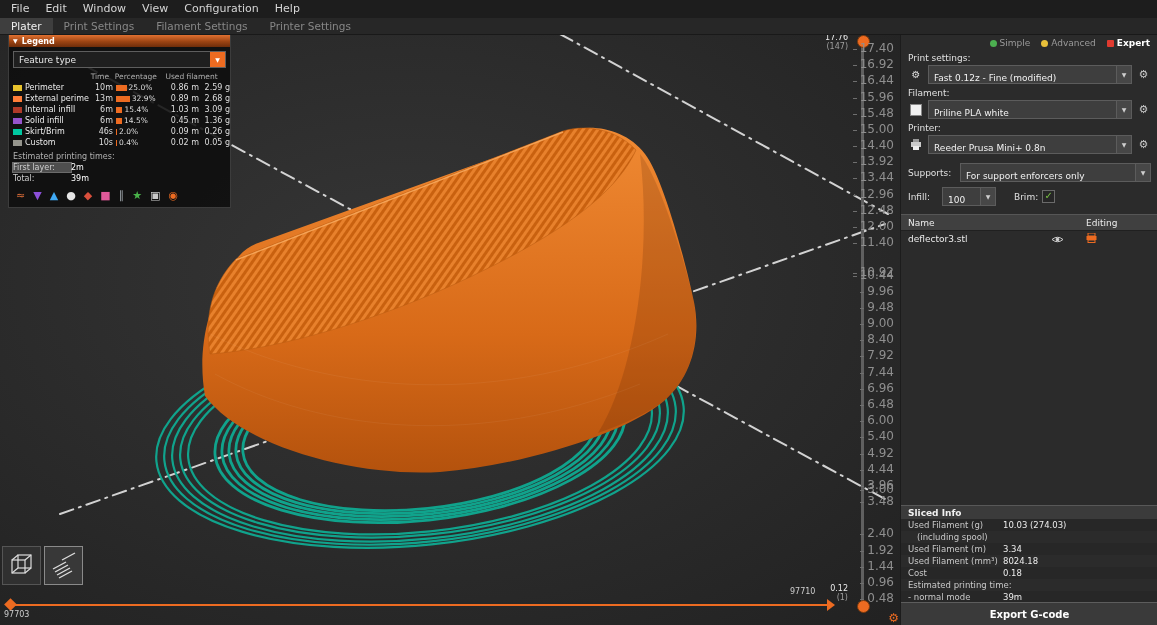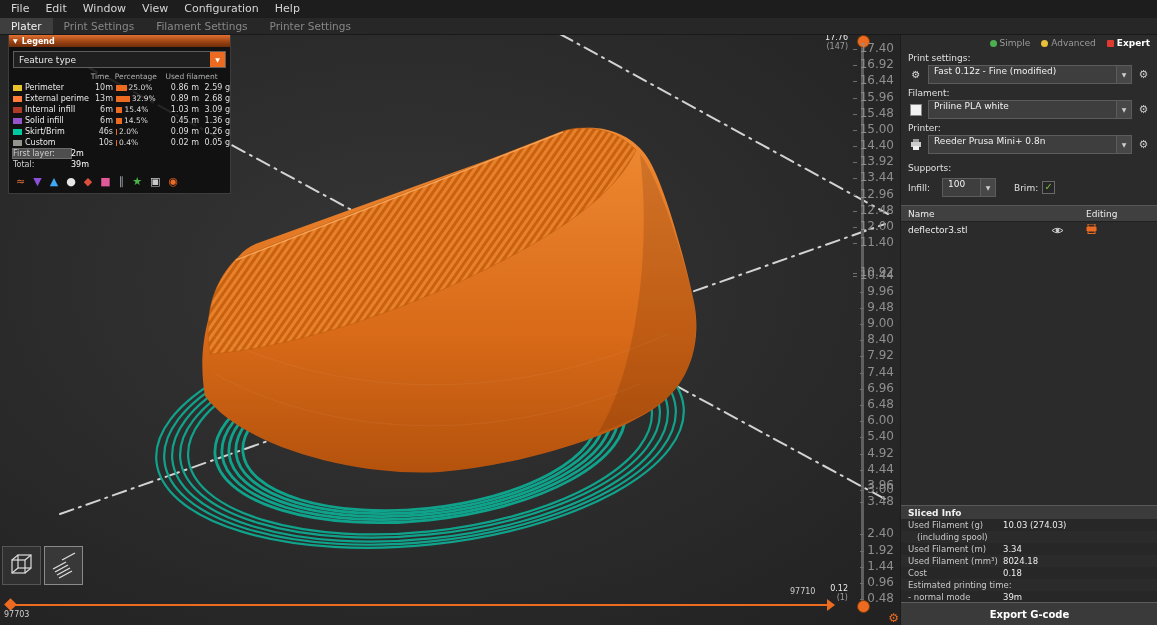--- a/index.html
+++ b/index.html
@@ -92,21 +92,21 @@
          font-size:9px;color:#9a9a9a}
   .mode{display:flex;align-items:center;gap:3px}
   .mode-dot{width:7px;height:7px;border-radius:50%}
   .mode.active{color:#fff;font-weight:bold}
   .mode.active .mode-dot{border-radius:1px}
   .rp-label{font-size:9px;color:#e0e0e0;padding:3px 7px 1px}
   .rp-row{display:flex;align-items:center;gap:4px;padding:1px 7px}
   .rp-lefticon{width:16px;flex:none;display:flex;align-items:center;justify-content:center;
                color:#dcdcdc;font-size:10px}
   .rp-select{flex:1;height:17px;background:#3e3e3e;border:1px solid #5c5c5c;display:flex;
-             align-items:flex-start;font-size:9px;color:#f2f2f2}
+             align-items:flex-end;font-size:9px;color:#f2f2f2}
   .rp-select .sval{flex:1;padding:0 5px;white-space:nowrap;overflow:hidden}
   .sel-arrow{width:14px;align-self:stretch;border-left:1px solid #5c5c5c;background:#474747;
              display:flex;align-items:center;justify-content:center;font-size:6px;color:#cfcfcf}
   .rp-gear{width:15px;flex:none;text-align:center;color:#c9c9c9;font-size:11px}
   .inline-label{font-size:9px;color:#e0e0e0}
   .supports-row .inline-label{width:48px}
   .infill-label{width:30px}
   .infill-select{flex:0 0 52px}
   .brim-wrap{display:flex;align-items:center;gap:4px;margin-left:14px}
   .checkbox{width:11px;height:11px;background:#262626;border:1px solid #6a6a6a;color:#79c043;
@@ -289,20 +289,21 @@
             </div>
             <div class="lg-time">10s</div>
             <div class="lg-pct">
               <span class="lg-bar" style="width: 0.168px;"></span>
               <span class="lg-pct-txt">0.4%</span>
             </div>
             <div class="lg-m">0.02 m</div>
             <div class="lg-g">0.05 g</div>
           </div>
         </div>
+      <div class="lg-times-title">Estimated printing times:</div>
       <div class="lg-time-row">
         <span class="lbl hl">First layer:</span>
         <span class="val">2m</span>
       </div>
       <div class="lg-time-row">
         <span class="lbl">Total:</span>
         <span class="val">39m</span>
       </div>
       <div id="legend-icons">
           <span class="legend-icon" style="color: rgb(226, 112, 58);">≈</span>
@@ -450,20 +451,24 @@
       </span>
       <div class="rp-select">
         <span class="sval">Reeder Prusa Mini+ 0.8n</span>
         <span class="sel-arrow">▼</span>
       </div>
       <span class="rp-gear">⚙</span>
     </div>
 
     <div class="rp-row supports-row" style="margin-top:7px">
       <span class="inline-label">Supports:</span>
+      <div class="rp-select">
+        <span class="sval">For support enforcers only</span>
+        <span class="sel-arrow">▼</span>
+      </div>
     </div>
 
     <div class="rp-row" style="margin-top:3px">
       <span class="inline-label infill-label">Infill:</span>
       <div class="rp-select infill-select">
         <span class="sval">100</span>
         <span class="sel-arrow">▼</span>
       </div>
       <div class="brim-wrap">
         <span class="inline-label">Brim:</span>

